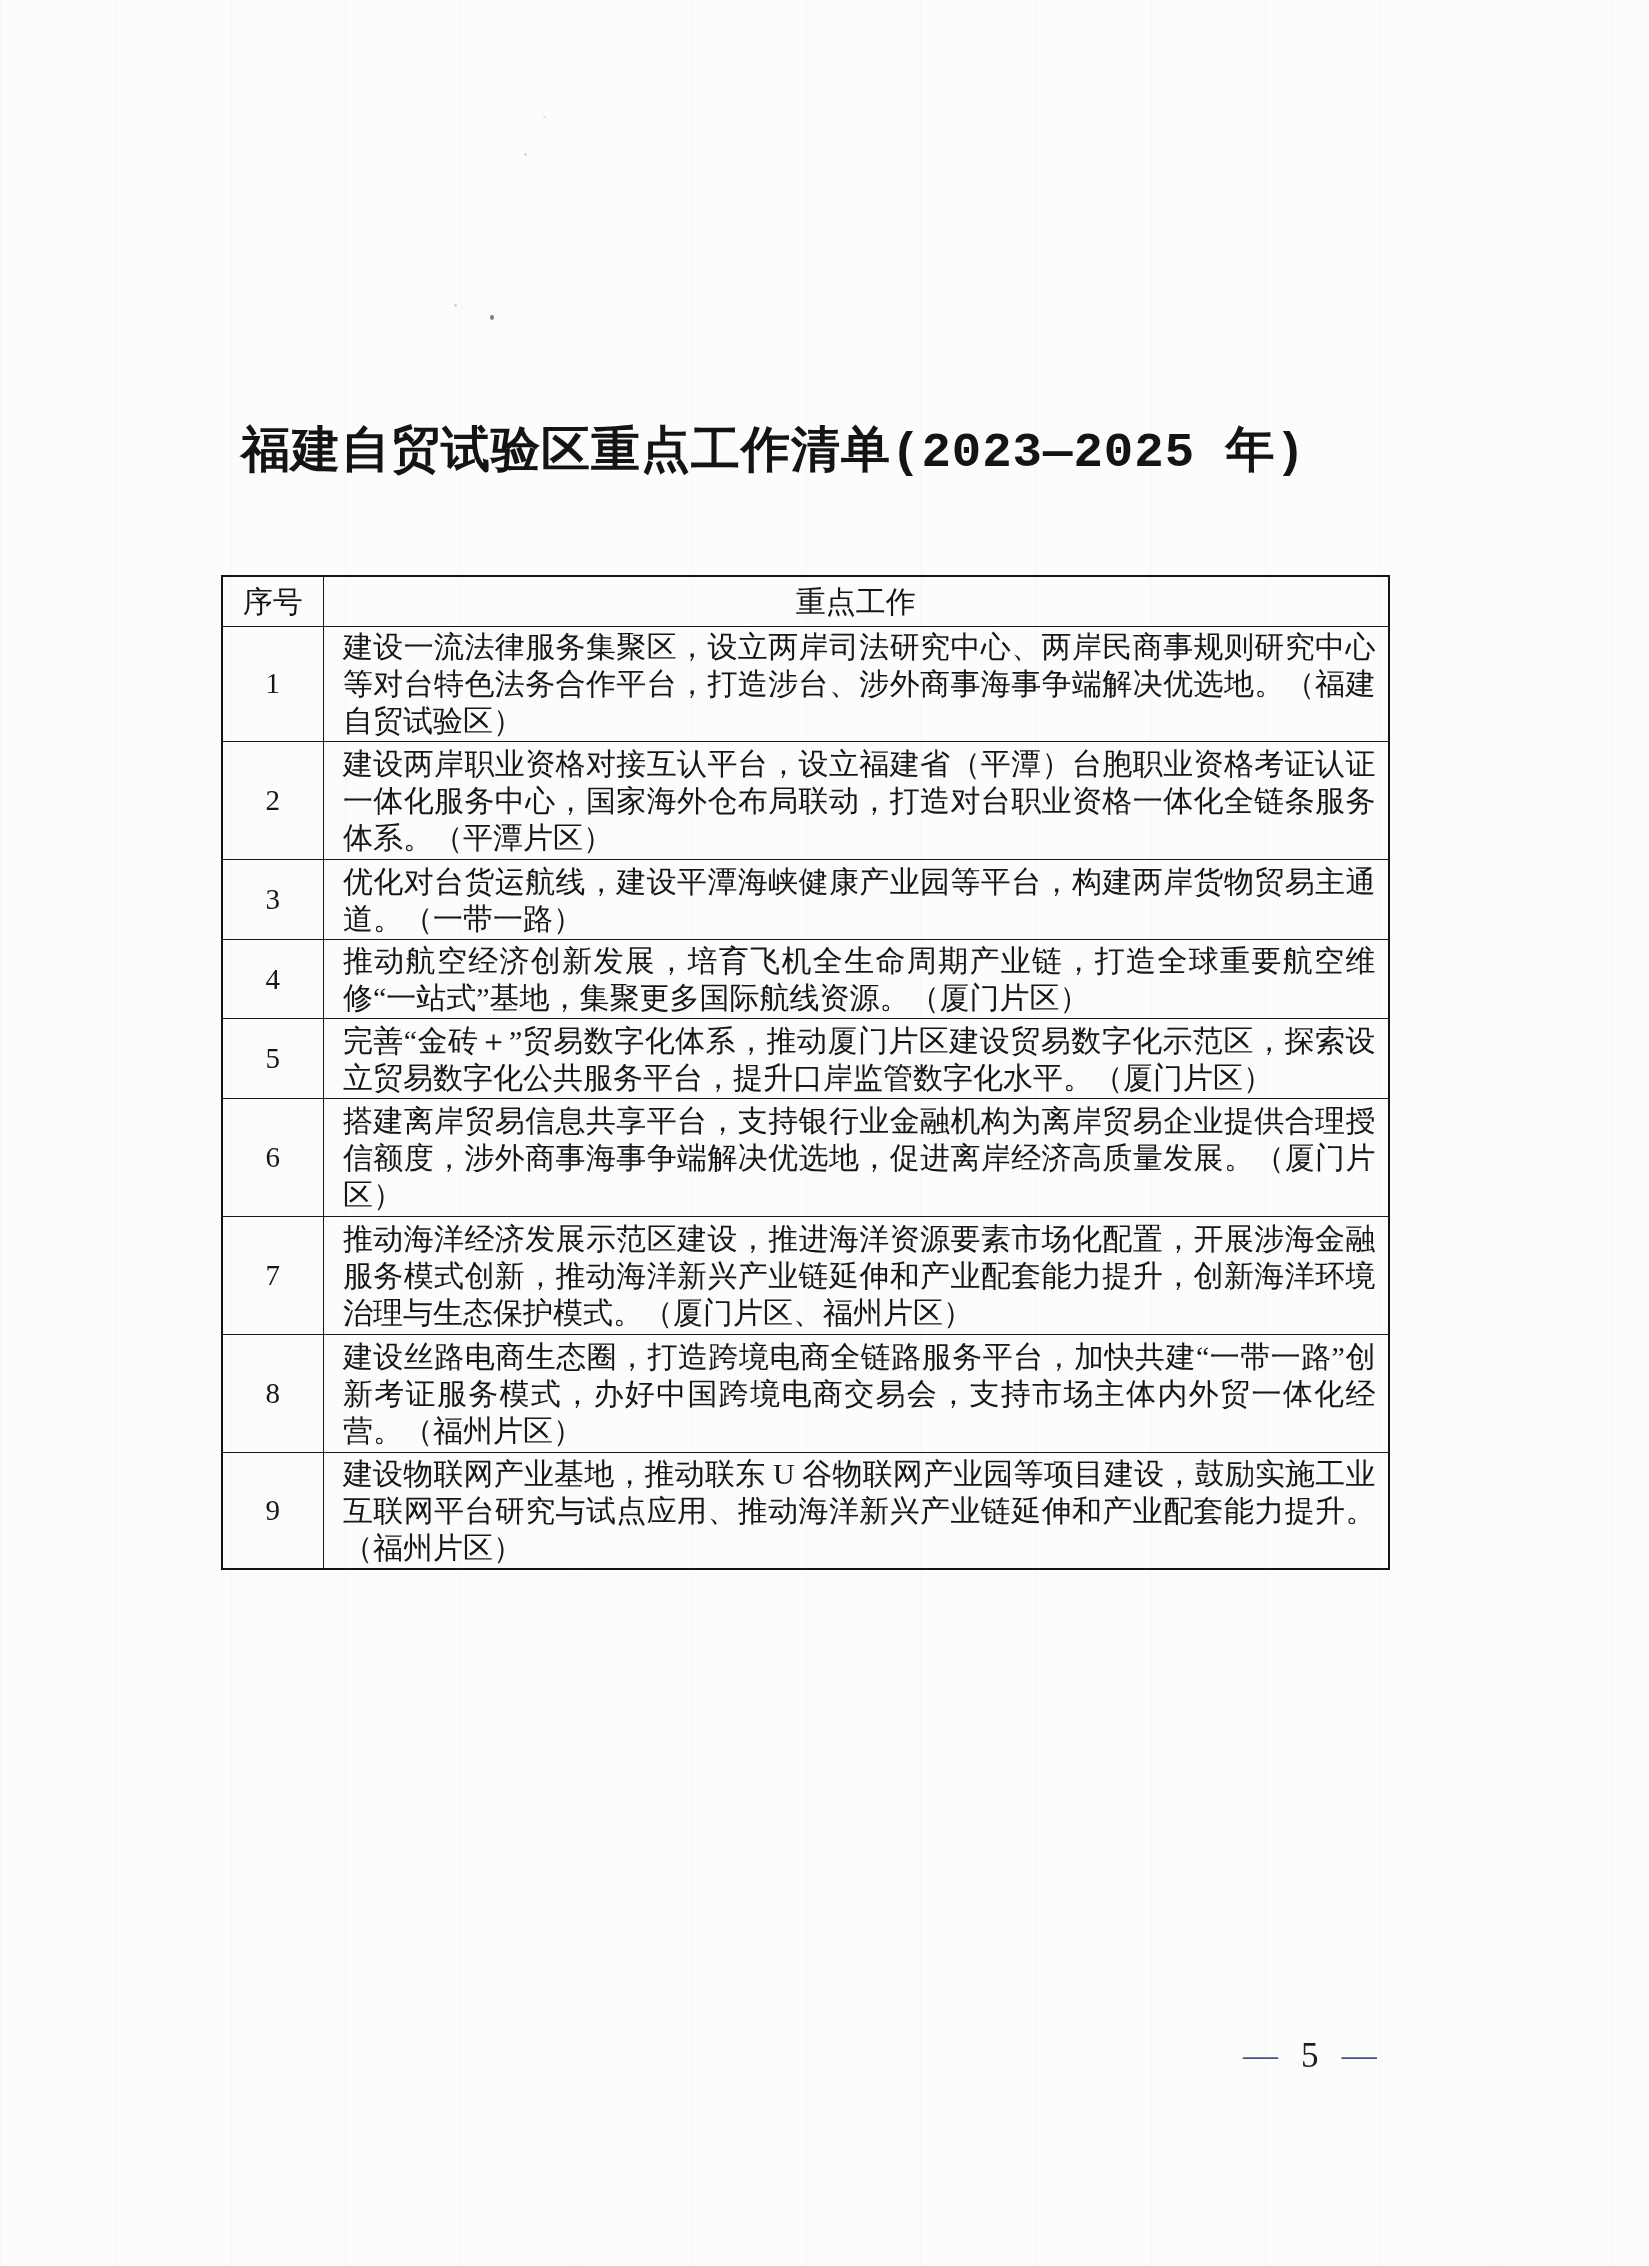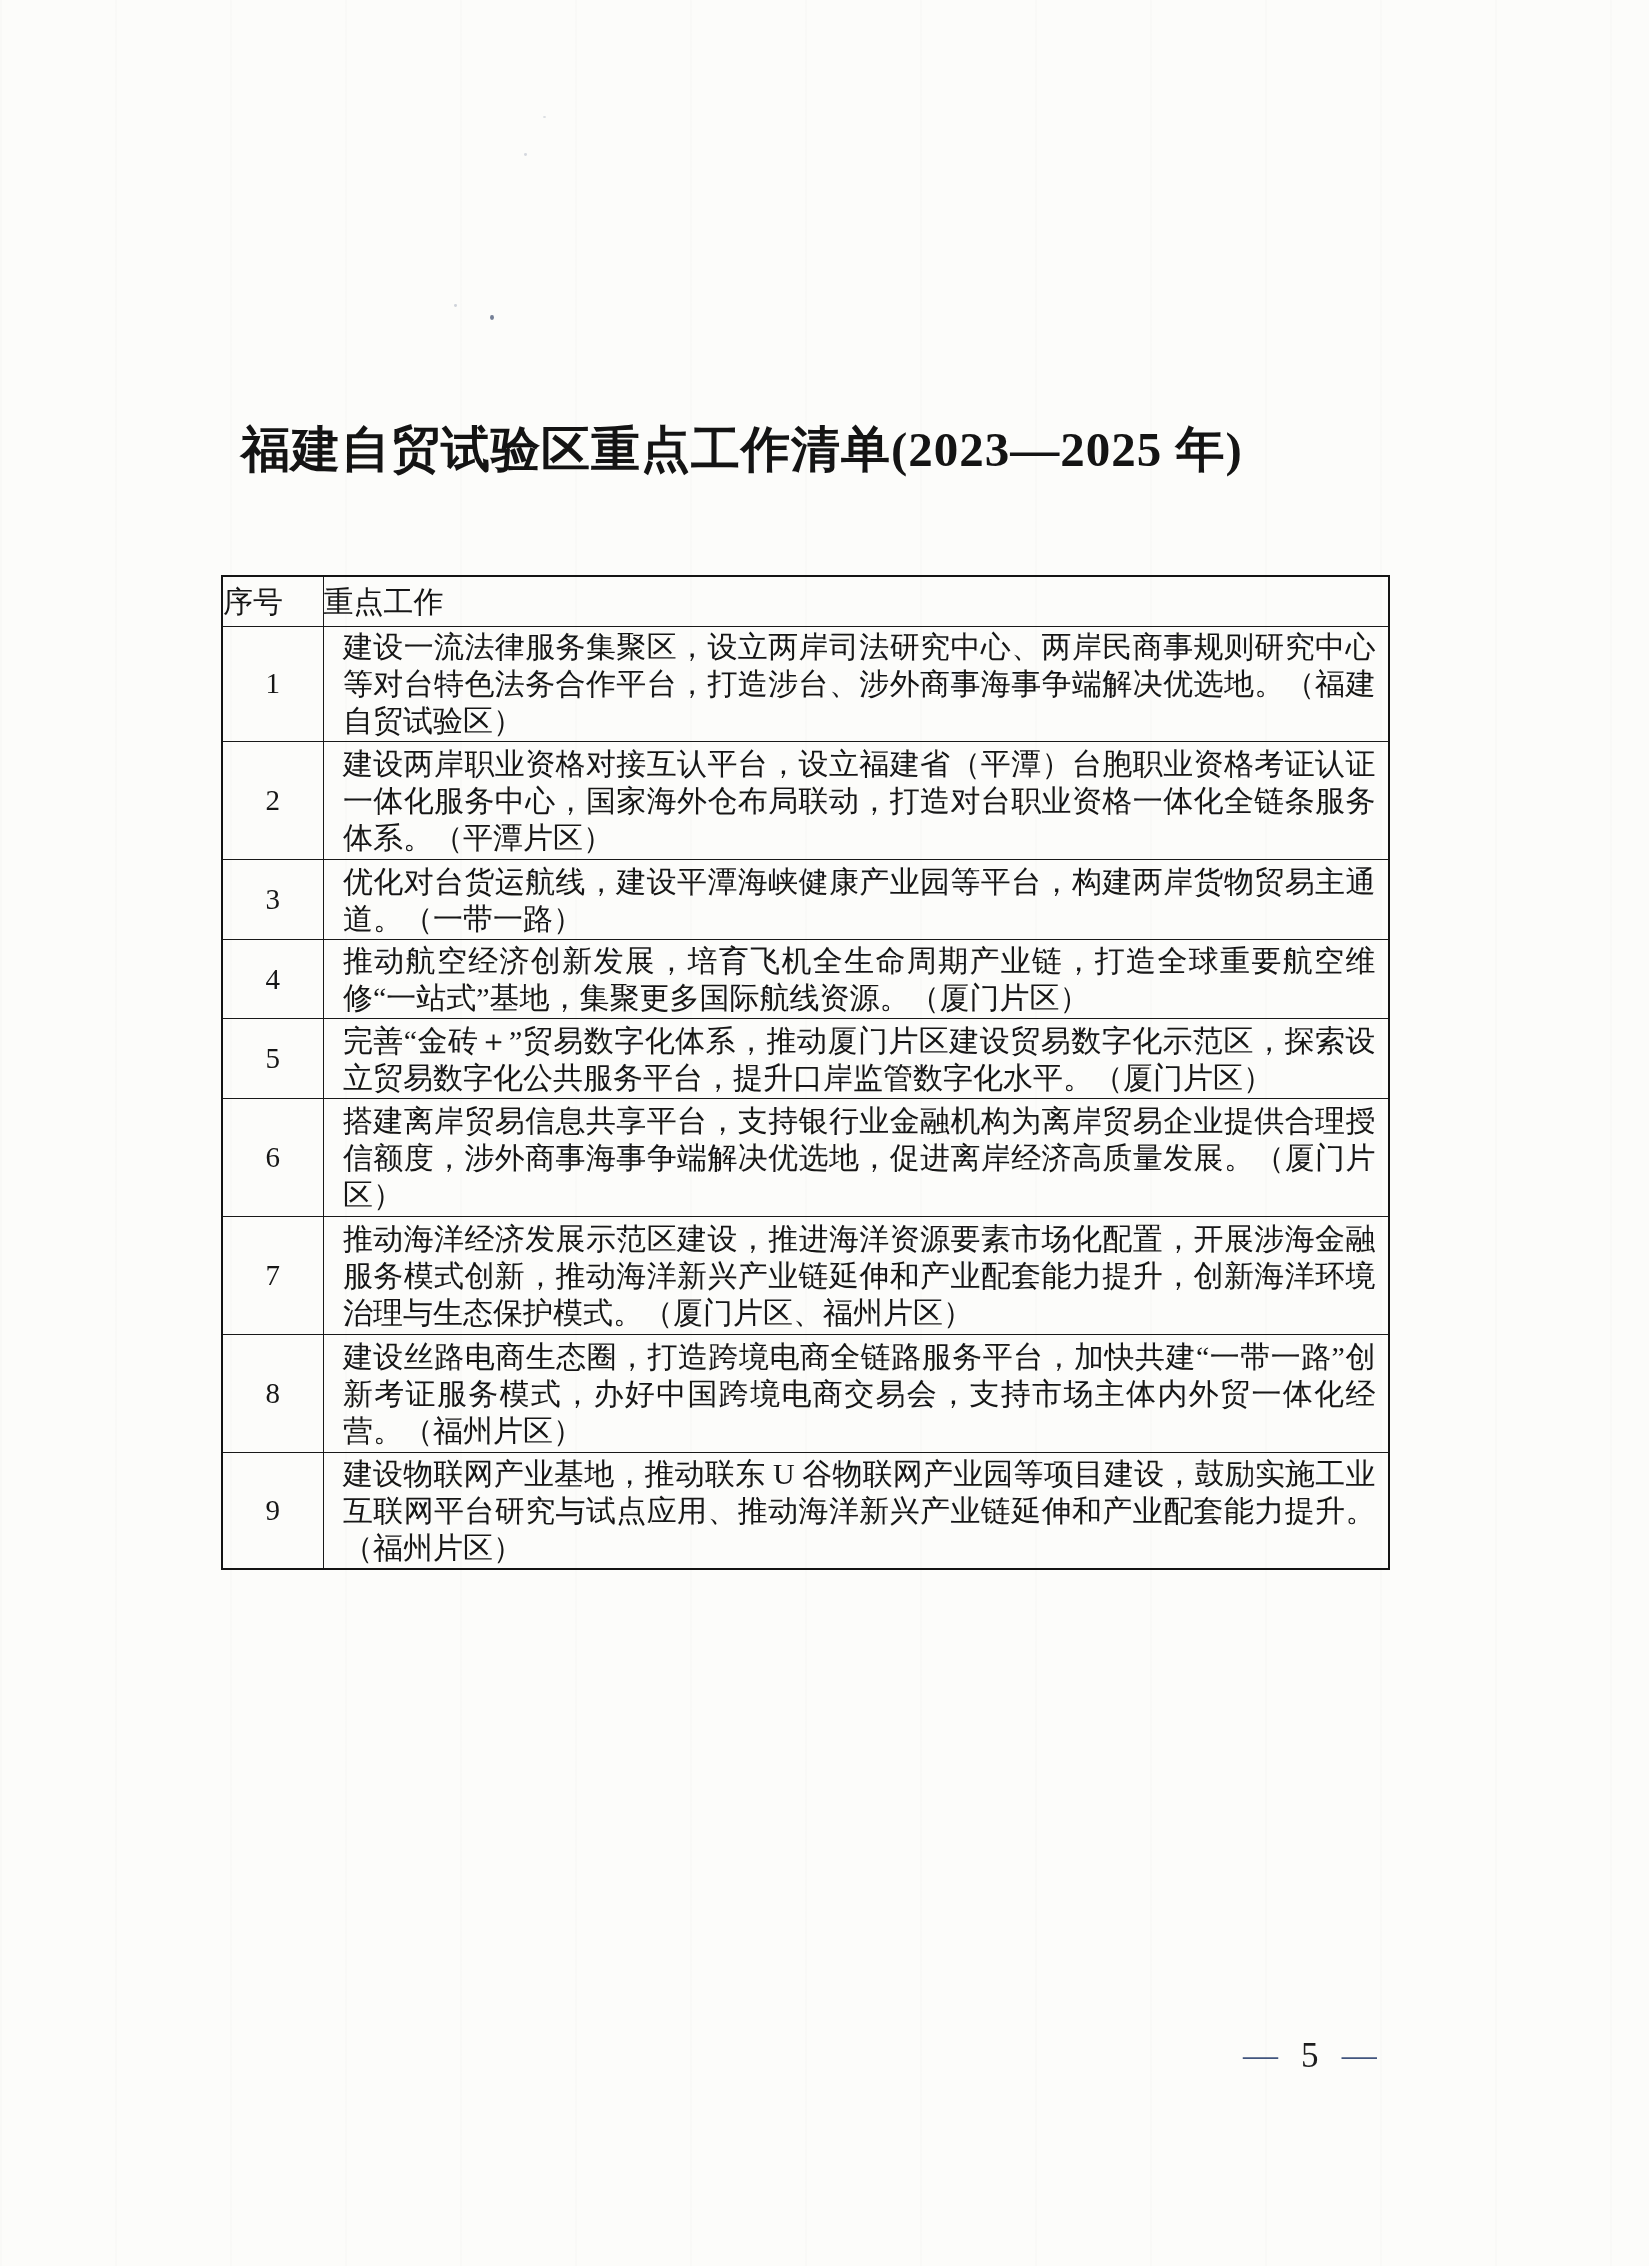--- a/index.html
+++ b/index.html
@@ -14,21 +14,21 @@
       repeating-linear-gradient(90deg,
         rgba(0,0,0,0.012) 0px, rgba(0,0,0,0.012) 1.9px,
         rgba(0,0,0,0.0) 1.9px, rgba(0,0,0,0.0) 115px),
       #fcfcfa;
     overflow: hidden;
   }
   .doc-title {
     position: absolute;
     left: 241px;
     top: 417px;
-    font-family: Liberation Serif, serif;
+    font-family: Liberation Mono, monospace;
     font-weight: 900;
     font-size: 49px;
     letter-spacing: 1px;
     color: #141414;
     white-space: nowrap;
   }
   table.work-table {
     position: absolute;
     left: 221px;
     top: 575px;
@@ -39,21 +39,21 @@
     line-height: 37px;
     color: #161616;
   }
   table.work-table, table.work-table th, table.work-table td {
     border: 1.9px solid #191919;
   }
   table.work-table { border: 2.9px solid #141414; }
   table.work-table th {
     font-weight: normal;
     height: 50px;
-    text-align: left;
+    text-align: center;
     vertical-align: middle;
     font-size: 30px;
   }
   col.c-index { width: 101px; }
   td.num-cell {
     text-align: center;
     vertical-align: middle;
     font-size: 29px;
   }
   td.text-cell {

